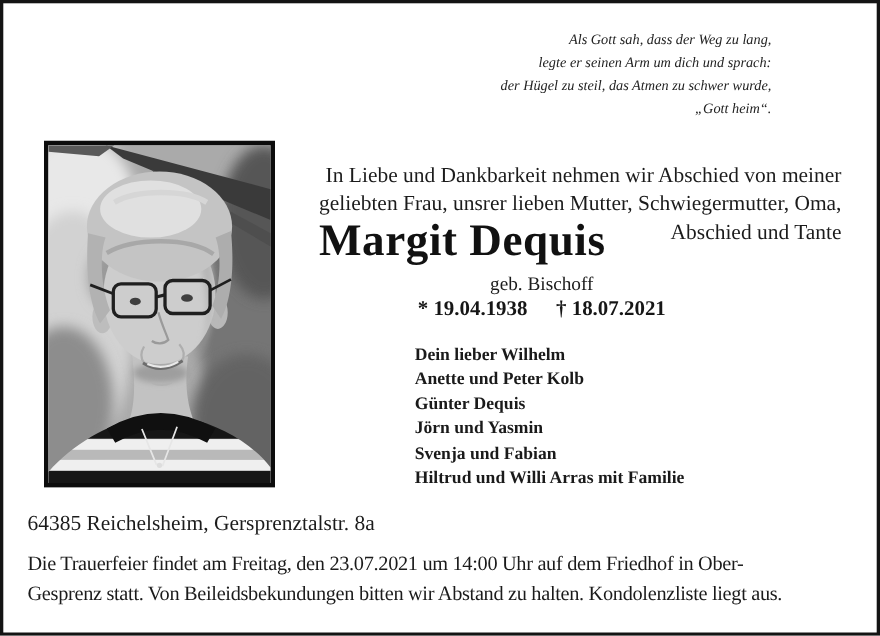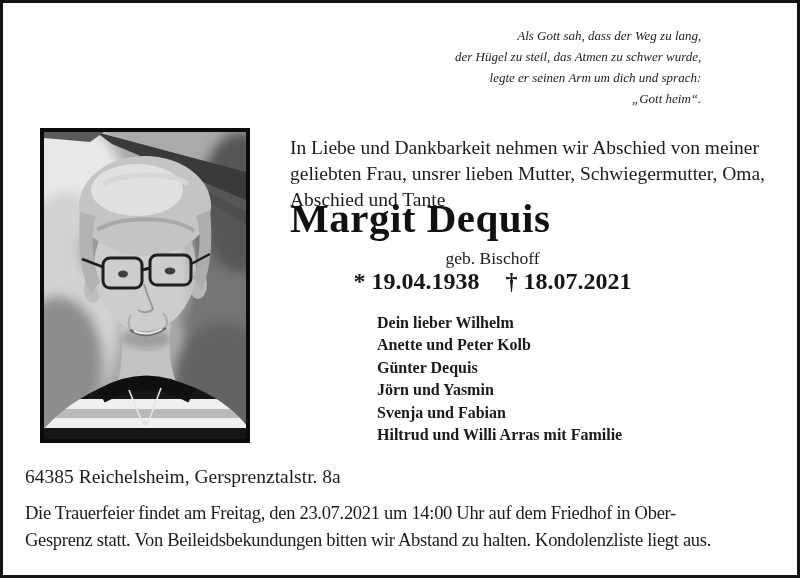--- a/index.html
+++ b/index.html
@@ -28,41 +28,41 @@
   .photo {
     position:absolute; left:37px; top:125px;
     width:202px; height:307px;
     border:4px solid #0c0c0c;
     background:#b0b0b0;
   }
   .photo svg { display:block; }
 
   
   .intro {
-    position:absolute; left:287px; top:132px;
-    font-size:19.5px; line-height:26px;
+    position:absolute; left:287px; top:144px;
+    font-size:19.5px; line-height:26px;text-align:right;
   }
 
   
   .name {
     position:absolute; left:287px; top:191px; width:405px;
     text-align:left;
     font-size:41px; font-weight:bold; line-height:48px;
     letter-spacing:0.5px;
     color:#111;
   }
   .maiden {
     position:absolute; left:287px; top:245px; width:405px;
     text-align:center;
     font-size:17.5px; line-height:20px;
   }
   .dates {
     position:absolute; left:287px; top:266px; width:405px;
     text-align:center;
-    font-size:24px; font-weight:bold; line-height:24px;
+    font-size:19px; font-weight:bold; line-height:24px;
     color:#161616;
   }
   .dates .birth { margin-right:26px; }
 
   
   .mourners {
     position:absolute; left:374px; top:309px;
     font-size:16px; font-weight:bold; line-height:22.4px;
     color:#1a1a1a;
     font-family:Liberation Serif, serif;
@@ -81,22 +81,22 @@
     letter-spacing:-0.3px;
   }
 </style>
 </head>
 <body>
 
 <div class="page">
 
   <div class="quote">
     <span class="line">Als Gott sah, dass der Weg zu lang,</span>
+    <span class="line">legte er seinen Arm um dich und sprach:</span>
     <span class="line">der Hügel zu steil, das Atmen zu schwer wurde,</span>
-    <span class="line">legte er seinen Arm um dich und sprach:</span>
     <span class="line">„Gott heim“.</span>
   </div>
 
   <div class="photo">
     <svg width="202" height="307" viewBox="0 0 202 307">
       <defs>
         <filter id="b6" x="-40%" y="-40%" width="180%" height="180%">
             <feGaussianBlur stdDeviation="6"></feGaussianBlur>
           </filter>
         <filter id="b3" x="-40%" y="-40%" width="180%" height="180%">

